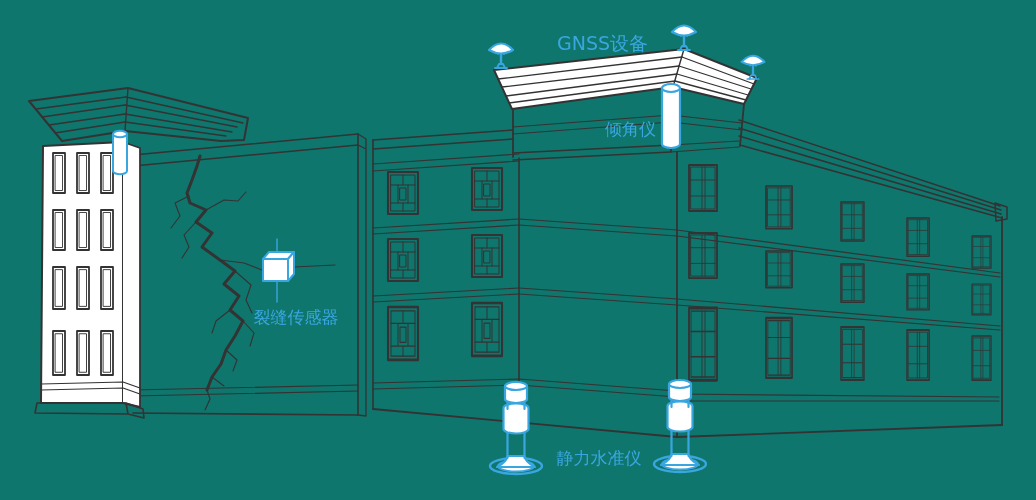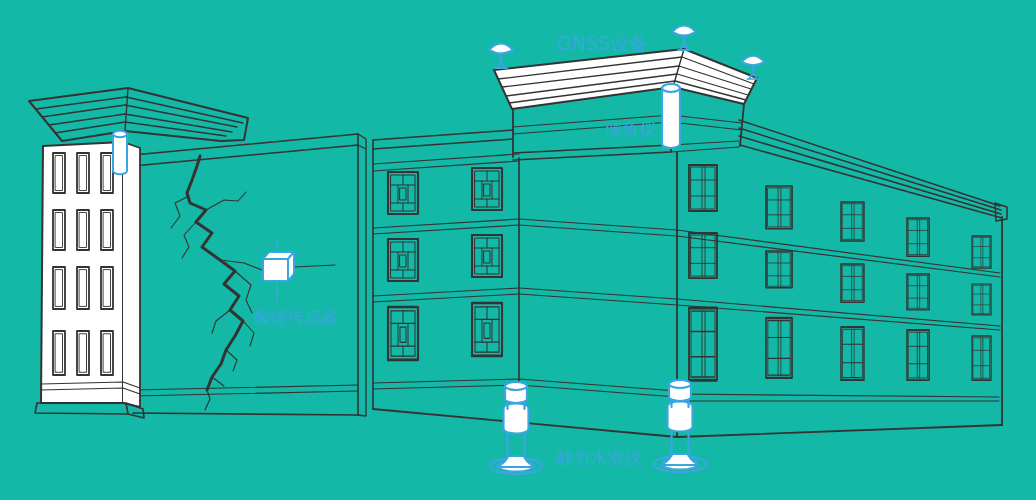--- a/index.html
+++ b/index.html
@@ -1,16 +1,16 @@
 <!DOCTYPE html>
 <html><head>
 <meta charset="utf-8">
 <style>
   html,body { margin:0; padding:0; background:#ffffff; }
-  .stage { position:relative; width:1036px; height:500px; background:#14b8a6; overflow:hidden; }
+  .stage { position:relative; width:1036px; height:500px; background:#0f766e; overflow:hidden; }
   svg { display:block; }
   svg text { font-family:"DejaVu Sans","Liberation Sans",sans-serif; }
   .blue-text { fill:#3AA6E0; }
   .lw { stroke:#333333; fill:none; stroke-linecap:round; stroke-linejoin:round; }
   .accent { stroke:#3AA6E0; fill:none; stroke-linecap:round; stroke-linejoin:round; }
   .accent-fill { stroke:#3AA6E0; fill:#ffffff; stroke-linecap:round; stroke-linejoin:round; }
 </style>
 </head>
 <body>
 

